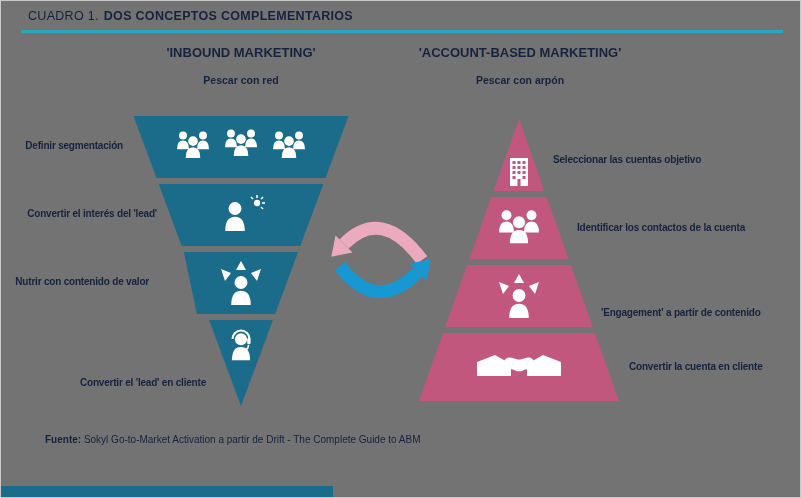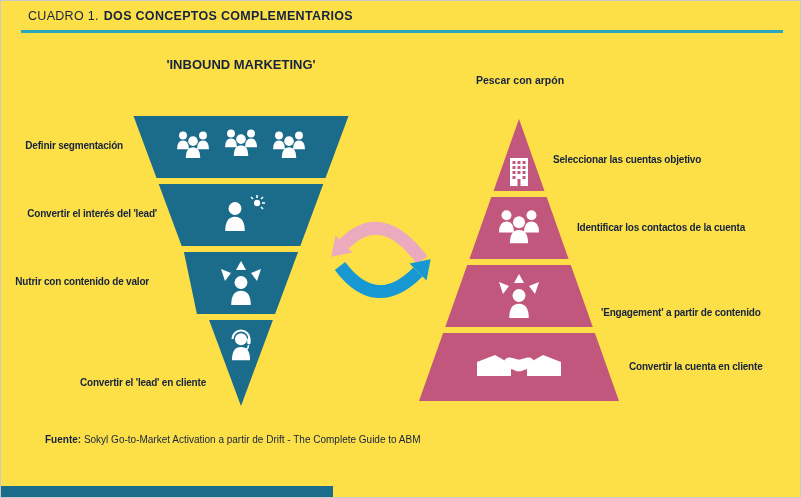--- a/index.html
+++ b/index.html
@@ -1,23 +1,23 @@
 <!DOCTYPE html>
 <html><head>
 <meta charset="utf-8">
 <style>
   html,body{margin:0;padding:0;background:#fff;}
-  .canvas{position:relative;width:801px;height:498px;background:#fde047;border:1px solid #c9c9c9;
+  .canvas{position:relative;width:801px;height:498px;background:#737373;border:1px solid #c9c9c9;
           box-sizing:border-box;overflow:hidden;color:#16233f;
           font-family:"Liberation Sans", sans-serif;}
   .header{position:absolute;left:27px;top:8px;font-size:12.5px;letter-spacing:.3px;white-space:nowrap;}
   .h-label{font-weight:400;}
   .h-title{font-weight:700;margin-left:5px;}
   .accent-line{position:absolute;left:20px;top:29px;width:762px;height:3px;background:#28a7bd;}
-  .col-title{position:absolute;top:56px;font-weight:700;font-size:13px;text-align:center;white-space:nowrap;}
+  .col-title{position:absolute;top:44px;font-weight:700;font-size:13px;text-align:center;white-space:nowrap;}
   .inbound-title{left:130px;width:220px;}
   .abm-title{left:388px;width:262px;}
   .col-sub{position:absolute;top:73px;font-weight:700;font-size:10.5px;text-align:center;}
   .inbound-sub{left:130px;width:220px;}
   .abm-sub{left:388px;width:262px;}
   .lbl{position:absolute;font-weight:700;font-size:10px;letter-spacing:-0.2px;white-space:nowrap;}
   .l1{right:677px;top:139px;}
   .l2{right:643px;top:207px;}
   .l3{right:651px;top:275px;}
   .l4{right:594px;top:344px;margin-top:32px;}
@@ -36,20 +36,22 @@
 <body>
 
 <div class="canvas">
 
   <div class="header">
     <span class="h-label">CUADRO 1.</span><span class="h-title">DOS CONCEPTOS COMPLEMENTARIOS</span>
   </div>
   <div class="accent-line"></div>
 
   <div class="col-title inbound-title">'INBOUND MARKETING'</div>
+  <div class="col-sub inbound-sub">Pescar con red</div>
+  <div class="col-title abm-title">'ACCOUNT-BASED MARKETING'</div>
   <div class="col-sub abm-sub">Pescar con arpón</div>
 
   <div class="lbl l1">Definir segmentación</div>
   <div class="lbl l2">Convertir el interés del 'lead'</div>
   <div class="lbl l3">Nutrir con contenido de valor</div>
   <div class="lbl l4">Convertir el 'lead' en cliente</div>
 
   <div class="lbl r1">Seleccionar las cuentas objetivo</div>
   <div class="lbl r2">Identificar los contactos de la cuenta</div>
   <div class="lbl r3">'Engagement' a partir de contenido</div>

